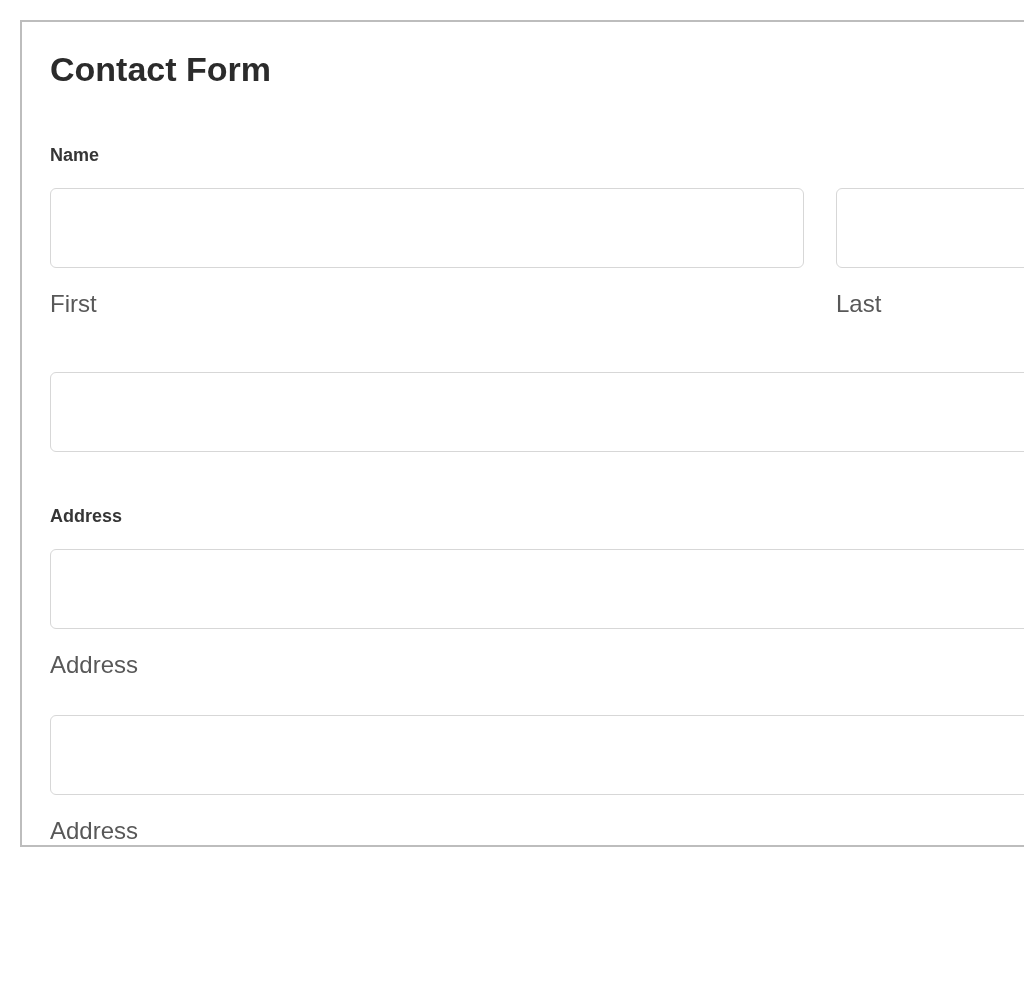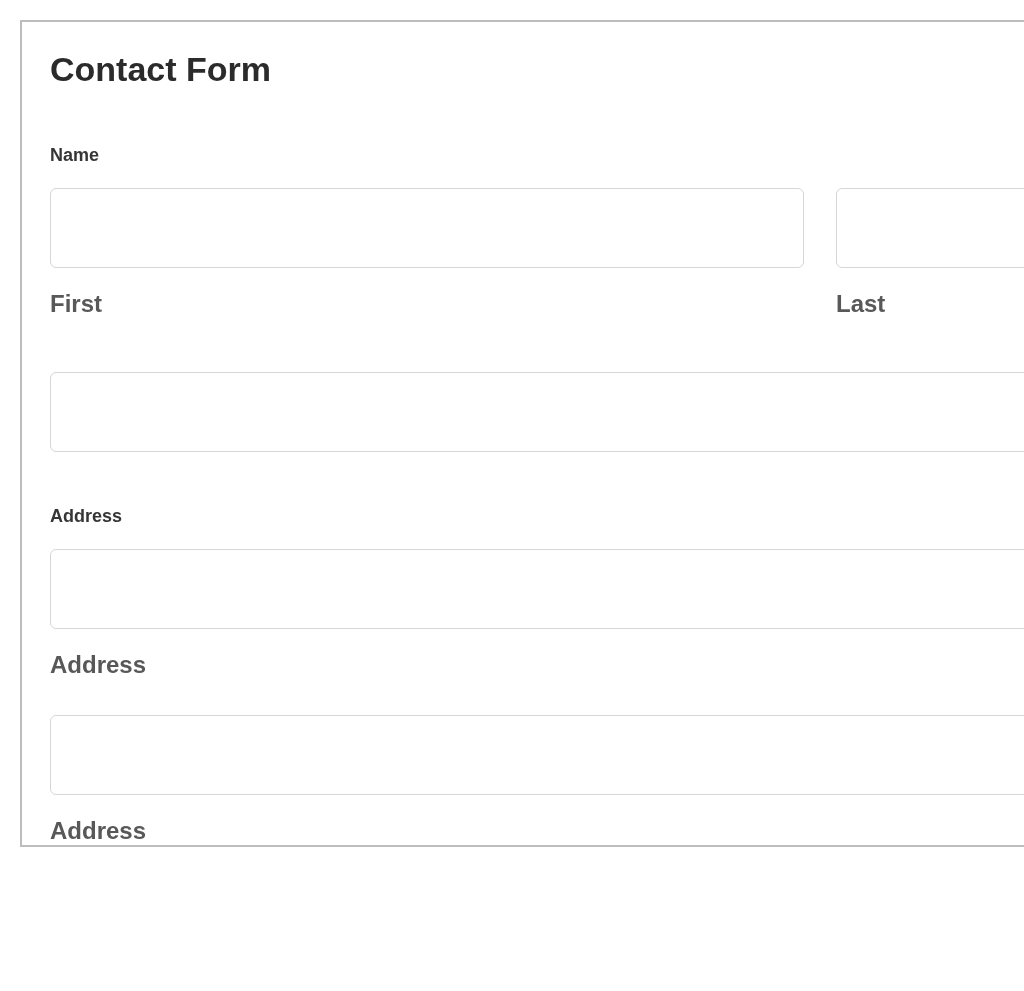--- a/index.html
+++ b/index.html
@@ -63,21 +63,21 @@
       border-radius: 6px;
       background: #fff;
       font-size: 22px;
       padding: 0 16px;
       color: #333;
       outline: none;
     }
     .sublabel {
       font-size: 24px;
       color: #585858;
-      font-weight: 700;
+      font-weight: 400;
       margin-top: 22px;
     }
     .group {
       margin-bottom: 54px;
     }
     .addr-block {
       margin-bottom: 36px;
     }
   </style>
 </head>

